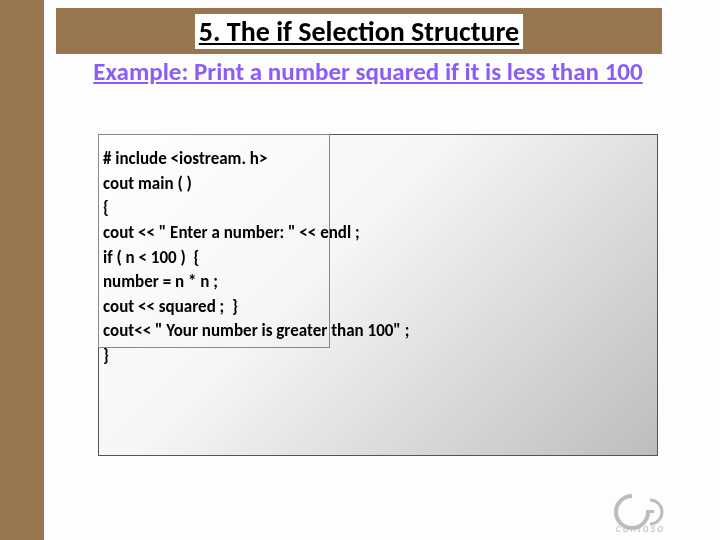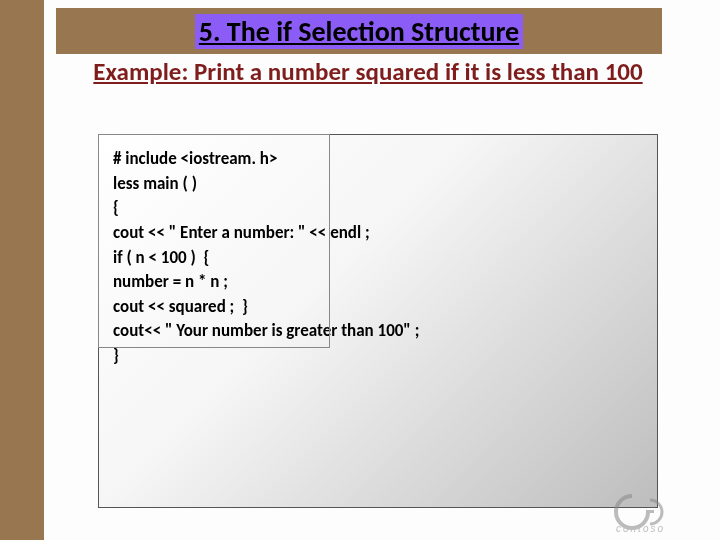--- a/index.html
+++ b/index.html
@@ -20,45 +20,45 @@
   .title-banner {
     position: absolute;
     left: 56px; top: 8px;
     width: 606px; height: 46px;
     background: #987650;
     display: flex;
     align-items: center;
     justify-content: center;
   }
   .title-banner span {
-    background: #8b5cf6;
+    background: #ffffff;
     color: #000;
     font-weight: bold;
     font-size: 28px;
     padding: 0 4px;
     text-decoration: underline;
   }
   .subtitle {
     position: absolute;
     left: 88px; top: 58px;
     width: 560px;
     text-align: center;
     font-weight: bold;
     font-size: 25px;
     line-height: 1.15;
     text-decoration: underline;
-    color: #7f1d1d;
+    color: #8b5cf6;
   }
   .code-box {
     position: absolute;
     left: 98px; top: 134px;
-    width: 560px; height: 374px;
+    width: 560px; height: 322px;
     border: 1px solid #555;
     background: linear-gradient(135deg, #ffffff 0%, #f6f6f6 40%, #bdbdbd 100%);
-    padding: 12px 14px;
+    padding: 12px 4px;
   }
   .code-box div {
     font-family: Calibri, Arial, sans-serif;
     font-size: 17px;
     font-weight: bold;
     color: #000;
     line-height: 1.45;
     white-space: pre;
   }
   .overlay-box {
@@ -82,21 +82,21 @@
 <div class="left-bar"></div>
 
 <div class="title-banner">
   <span>5.  The if Selection Structure</span>
 </div>
 
 <div class="subtitle">Example: Print a number squared if it is less than 100</div>
 
 <div class="code-box">
   <div># include &lt;iostream. h&gt;</div>
-  <div>less main ( )</div>
+  <div>cout main ( )</div>
   <div>{</div>
   <div>cout &lt;&lt; " Enter a number: " &lt;&lt; endl ;</div>
   <div>if ( n &lt; 100 )  {</div>
   <div>number = n * n ;</div>
   <div>cout &lt;&lt; squared ;  }</div>
   <div>cout&lt;&lt; " Your number is greater than 100" ;</div>
   <div>}</div>
 </div>
 
 <div class="overlay-box"></div>

